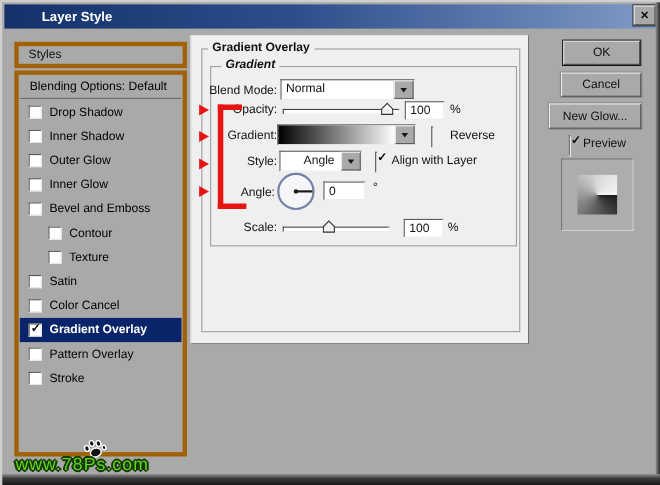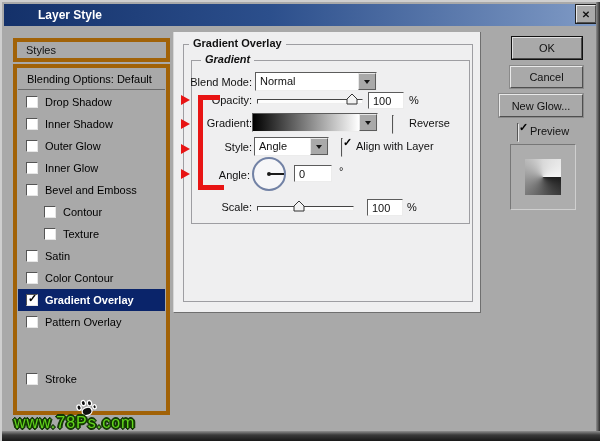--- a/index.html
+++ b/index.html
@@ -153,31 +153,31 @@
     <div class="row indent" style="top:155px;">
       <span class="cb"></span>
       <span class="lbl">Texture</span>
     </div>
     <div class="row" style="top:177px;">
       <span class="cb"></span>
       <span class="lbl">Satin</span>
     </div>
     <div class="row" style="top:199px;">
       <span class="cb"></span>
-      <span class="lbl">Color Contour</span>
+      <span class="lbl">Color Cancel</span>
     </div>
     <div class="row selected" style="top:221px;">
       <span class="cb checked"></span>
       <span class="lbl">Gradient Overlay</span>
     </div>
     <div class="row" style="top:243px;">
       <span class="cb"></span>
       <span class="lbl">Pattern Overlay</span>
     </div>
-    <div class="row" style="top:265px;margin-top:35px;">
+    <div class="row" style="top:265px;">
       <span class="cb"></span>
       <span class="lbl">Stroke</span>
     </div>
   </div>
 
   
   <div class="abs panel"></div>
 
   <div class="fieldset" style="left:181px;top:42px;width:288px;height:256px;">
     <span class="legend" style="left:5px;">Gradient Overlay</span>
@@ -210,21 +210,21 @@
     <span class="gradswatch"></span>
     <span class="dropbtn">
         <span class="darr"></span>
       </span>
   </div>
   <span class="abs cb" style="left:390px;top:114px;"></span>
   <span class="abs lbl" style="left:407px;top:115px;">Reverse</span>
 
   
   <span class="abs lbl lbl-r" style="left:150px;top:139px;width:100px;">Style:</span>
-  <div class="abs sunkenbox combo" style="left:252px;top:135px;width:75px;height:19px;">
+  <div class="abs sunkenbox combo" style="left:252px;top:135px;width:75px;height:19px;padding-left:17px;">
     <span class="val">Angle</span>
     <span class="dropbtn">
         <span class="darr"></span>
       </span>
   </div>
   <span class="abs cb checked" style="left:337px;top:137px;"></span>
   <span class="abs lbl" style="left:354px;top:138px;">Align with Layer</span>
 
   
   <span class="abs lbl lbl-r" style="left:148px;top:167px;width:100px;">Angle:</span>

